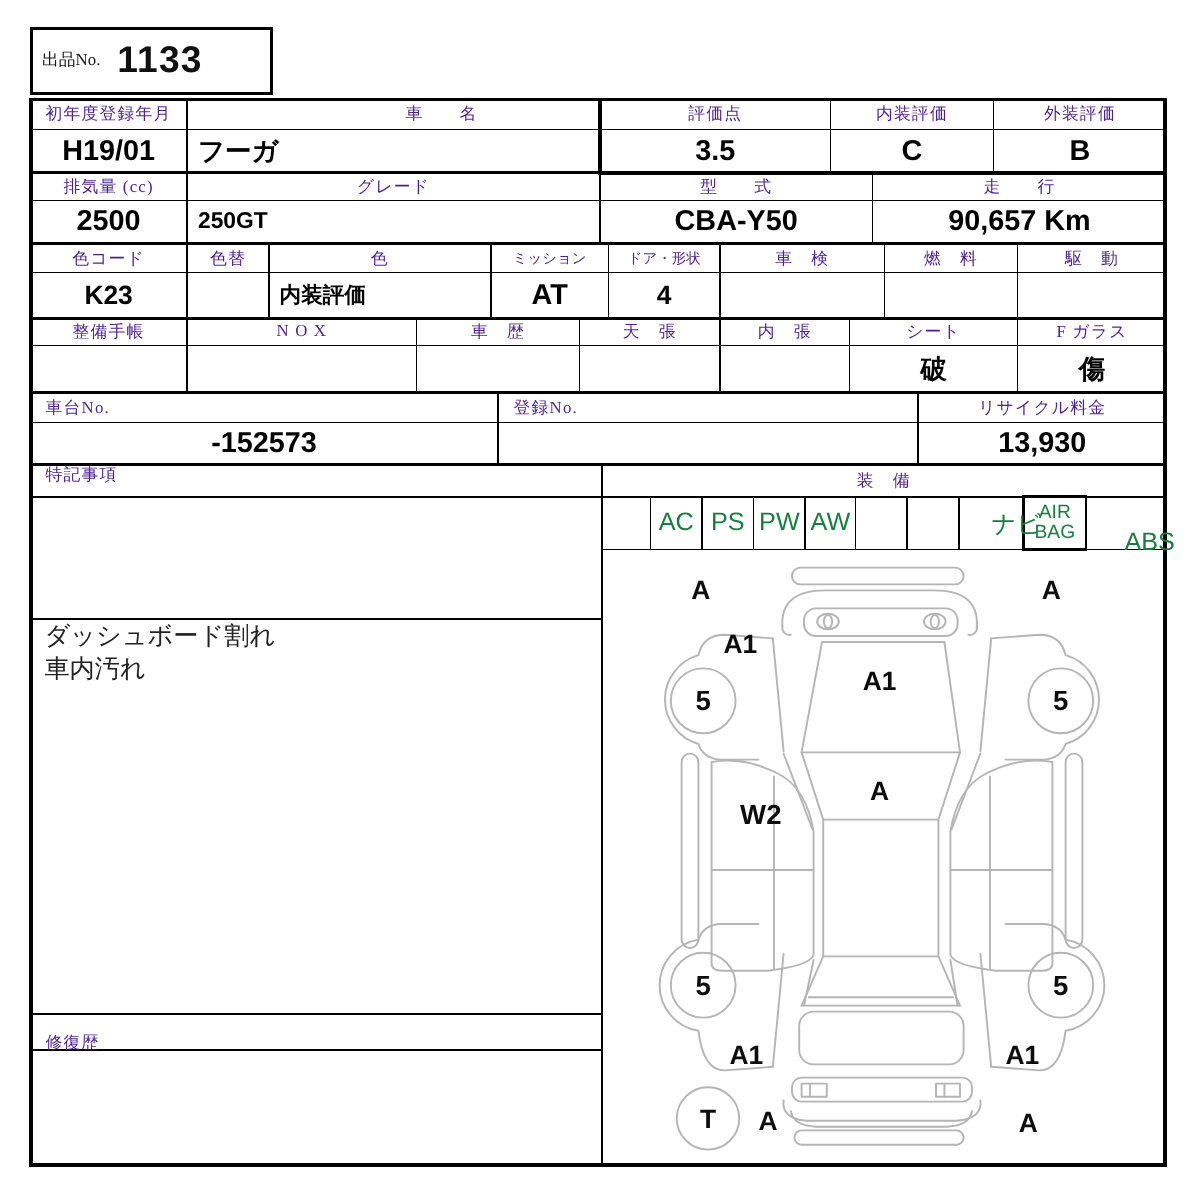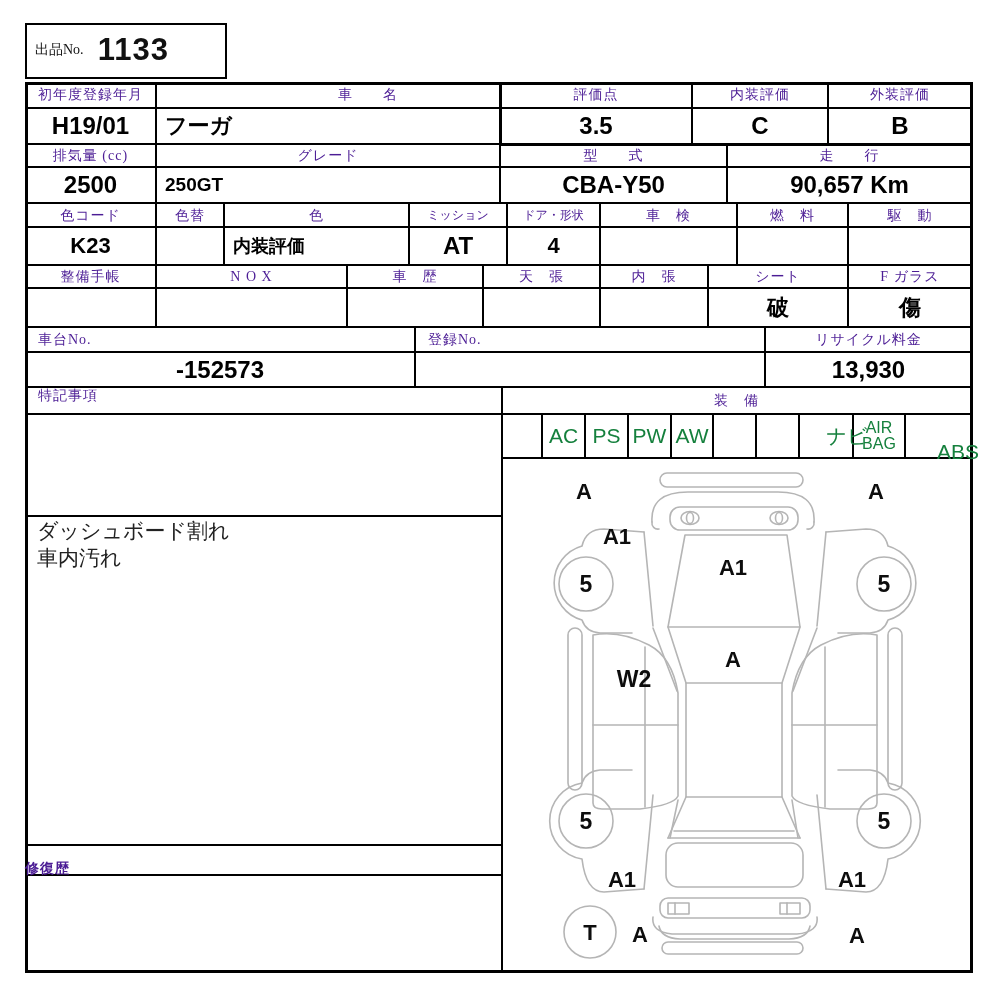--- a/index.html
+++ b/index.html
@@ -228,21 +228,21 @@
 <div class="cell hd" style="left:765px;top:328px;width:207px;height:24px;">リサイクル料金</div>
 <div class="cell val" style="left:25px;top:352px;width:390px;height:35px;">-152573</div>
 <div class="cell val" style="left:415px;top:352px;width:350px;height:35px;"></div>
 <div class="cell val" style="left:765px;top:352px;width:207px;height:35px;">13,930</div>
 
 <div class="cell hd left" style="left:25px;top:388px;width:477px;height:15px;padding-left:13px;">特記事項</div>
 <div class="notes" style="left:37px;top:517px;width:450px;">
   <div>ダッシュボード割れ</div>
   <div>車内汚れ</div>
 </div>
-<div class="cell hd left" style="left:25px;top:845px;width:477px;height:48px;font-weight:bold;">修復歴</div>
+<div class="cell hd left" style="left:25px;top:845px;width:477px;height:48px;padding-left:13px;">修復歴</div>
 
 <div class="cell hd" style="left:502px;top:388px;width:469px;height:26px;">装　備</div>
 <div class="cell eq" style="left:502px;top:414px;width:40px;height:44px;"></div>
 <div class="cell eq" style="left:542px;top:414px;width:43px;height:44px;">AC</div>
 <div class="cell eq" style="left:585px;top:414px;width:43px;height:44px;">PS</div>
 <div class="cell eq" style="left:628px;top:414px;width:43px;height:44px;">PW</div>
 <div class="cell eq" style="left:671px;top:414px;width:42px;height:44px;">AW</div>
 <div class="cell eq" style="left:713px;top:414px;width:43px;height:44px;"></div>
 <div class="cell eq" style="left:756px;top:414px;width:43px;height:44px;"></div>
 <div class="cell eq" style="left:820px;top:414px;width:54px;height:44px;font-size:20px;">ナビ</div>

